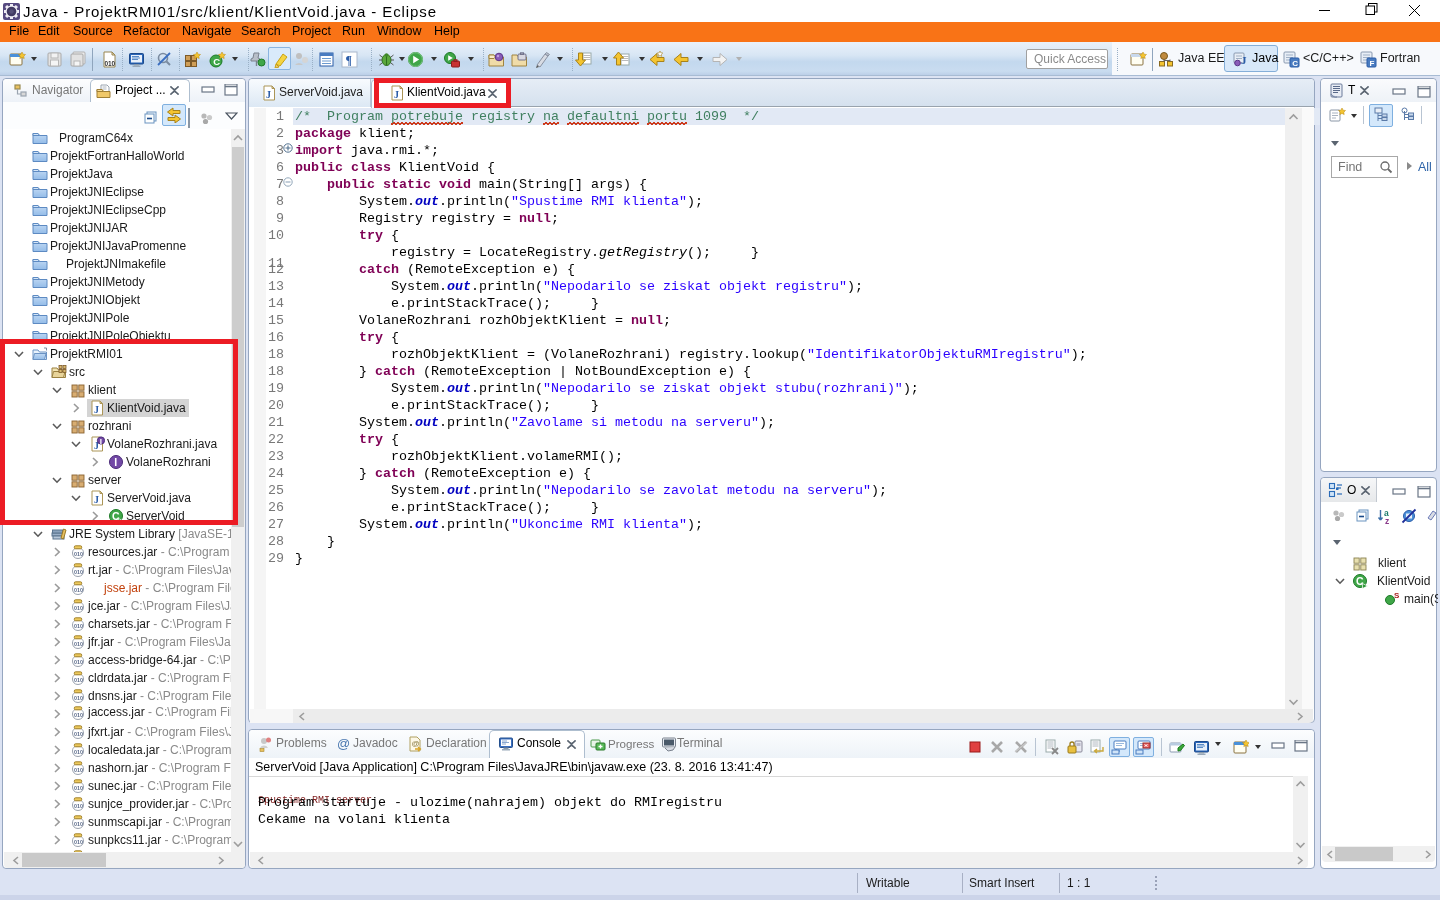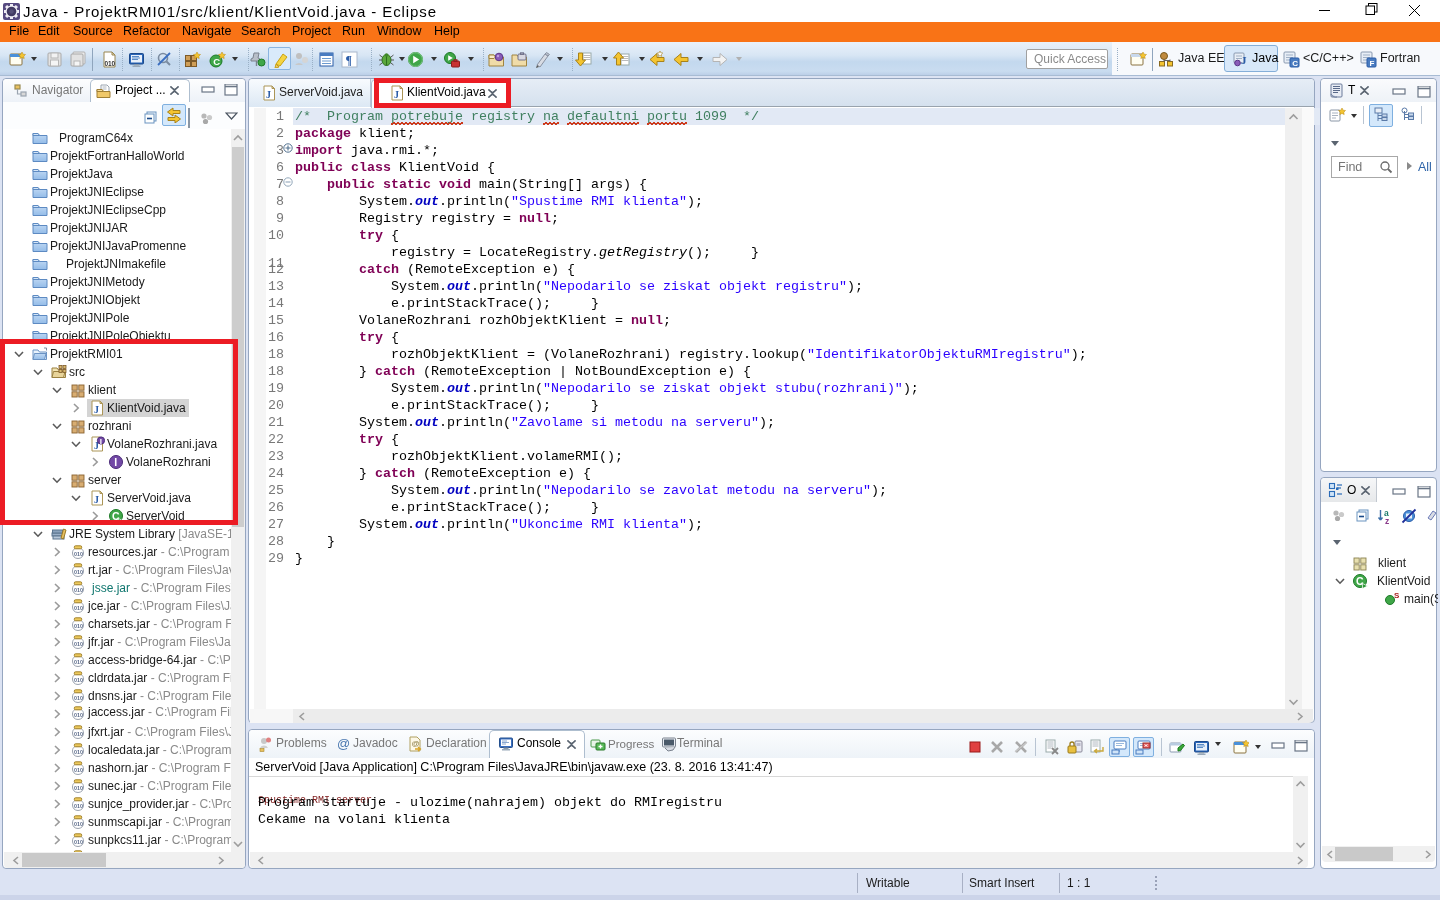--- a/index.html
+++ b/index.html
@@ -691,21 +691,21 @@
           <svg width="16" height="16" viewBox="0 0 16 16" style="flex:0 0 auto">
             <path d="M6 4 l4.2 4 L6 12" fill="none" stroke="#9a9a9a" stroke-width="1.6"></path>
           </svg>
         </div>
         <div class="ab" style="left:64px;top:0;height:18px;display:flex;align-items:center;padding:0 3px 0 2px">
           <svg width="16" height="16" viewBox="0 0 16 16" style="flex:0 0 auto">
             <path d="M5 4.5 C3.2 5.5 2.5 7 2.5 9 c0 3 2 5.5 5.5 5.5 c3.5 0 5.5-2.5 5.5-5.5 c0-2-.7-3.5-2.5-4.5 z" fill="#fff" stroke="#9aa2ae"></path>
             <rect x="4.3" y="1.8" width="7.4" height="3" rx="1.2" fill="#edc95c" stroke="#a3832e"></rect>
             <text x="4" y="11.8" font-size="5.3" font-weight="bold" fill="#5a6a8a" font-family="Liberation Sans">010</text>
           </svg>
-          <span style="font-size:12px;color:#0f766e;margin-left:6px">jsse.jar&nbsp;</span>
+          <span style="font-size:12px;color:#c2410c;margin-left:18px">jsse.jar&nbsp;</span>
           <span style="font-size:12px;color:#8a8a8a">- C:\Program Files\Java\jre1.8.0_101\lib</span>
         </div>
       </div>
       <div class="ab" style="left:0;top:468px;width:228px;height:18px;white-space:nowrap">
         <div class="ab" style="left:45px;top:1px">
           <svg width="16" height="16" viewBox="0 0 16 16" style="flex:0 0 auto">
             <path d="M6 4 l4.2 4 L6 12" fill="none" stroke="#9a9a9a" stroke-width="1.6"></path>
           </svg>
         </div>
         <div class="ab" style="left:64px;top:0;height:18px;display:flex;align-items:center;padding:0 3px 0 2px">

